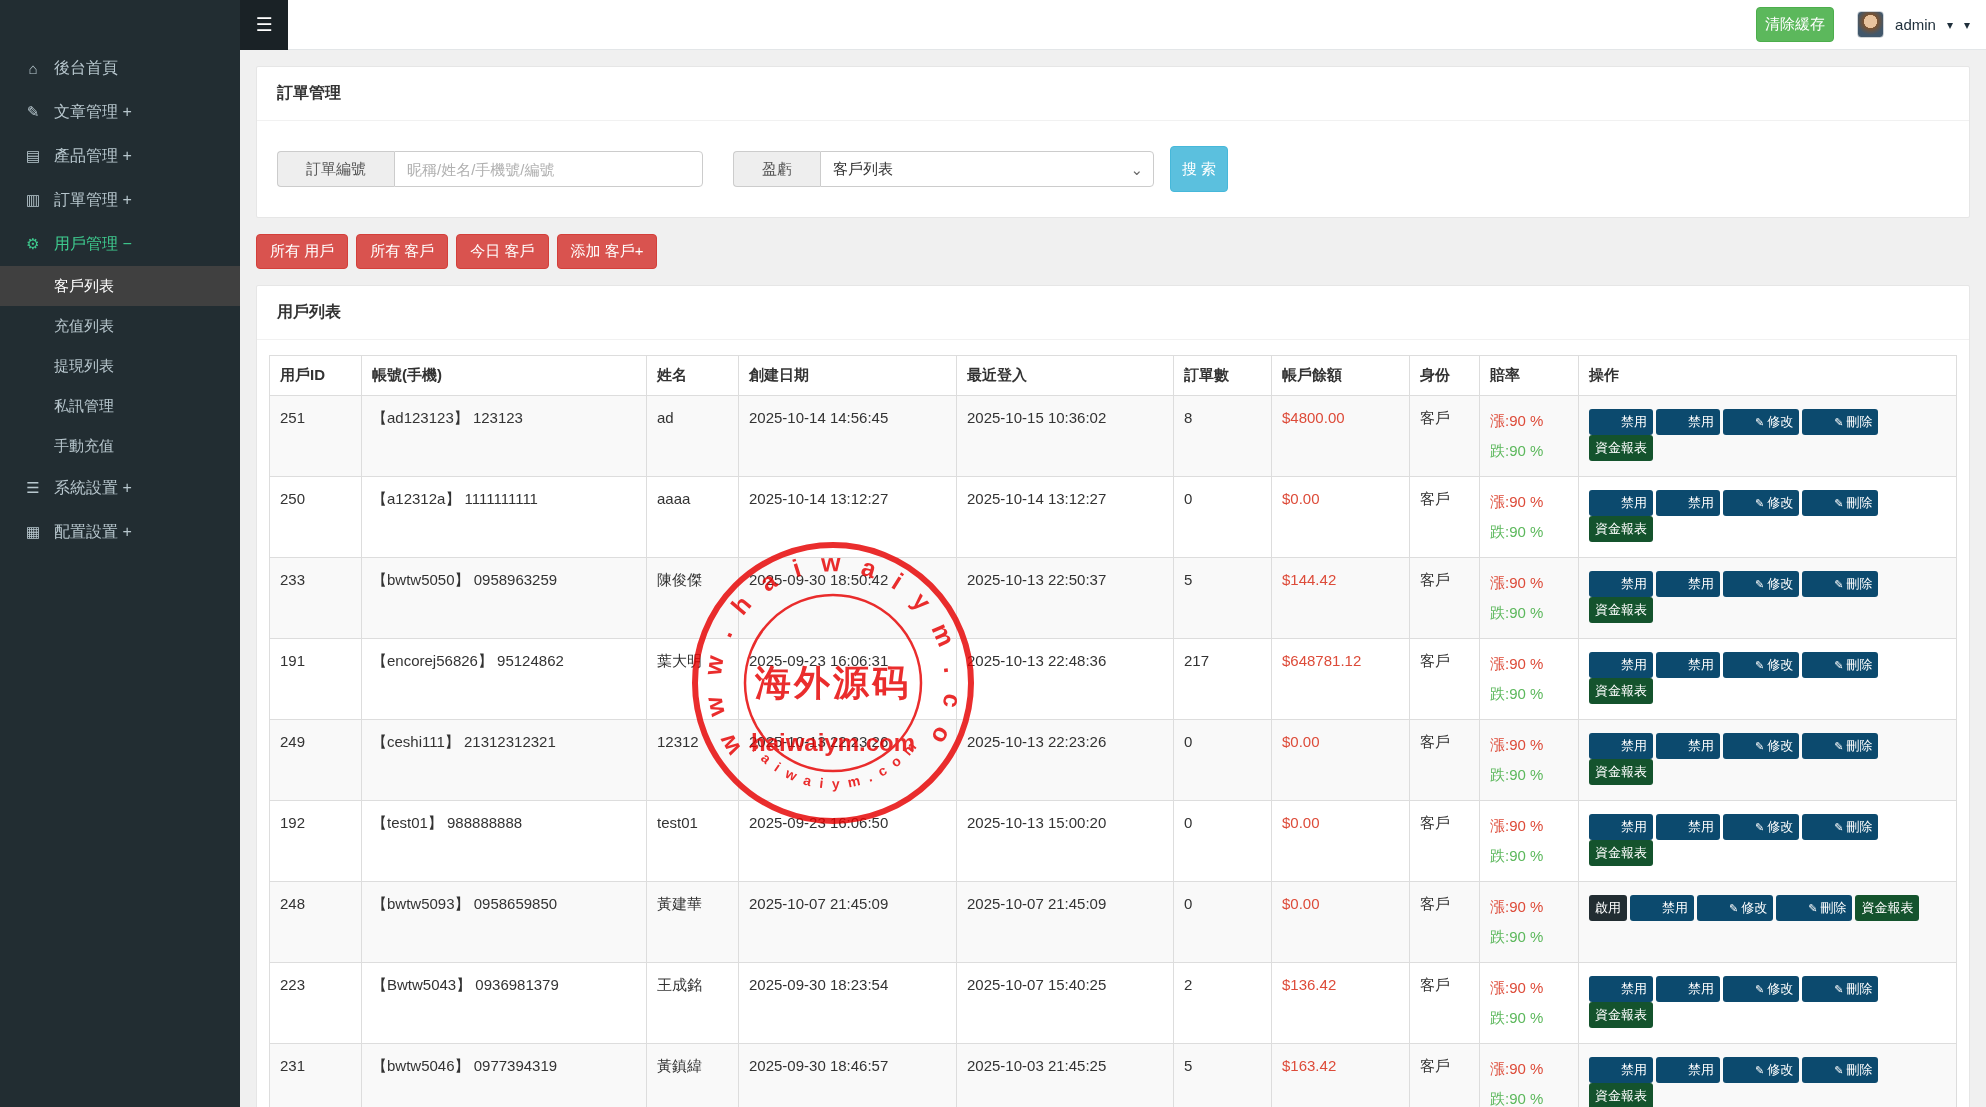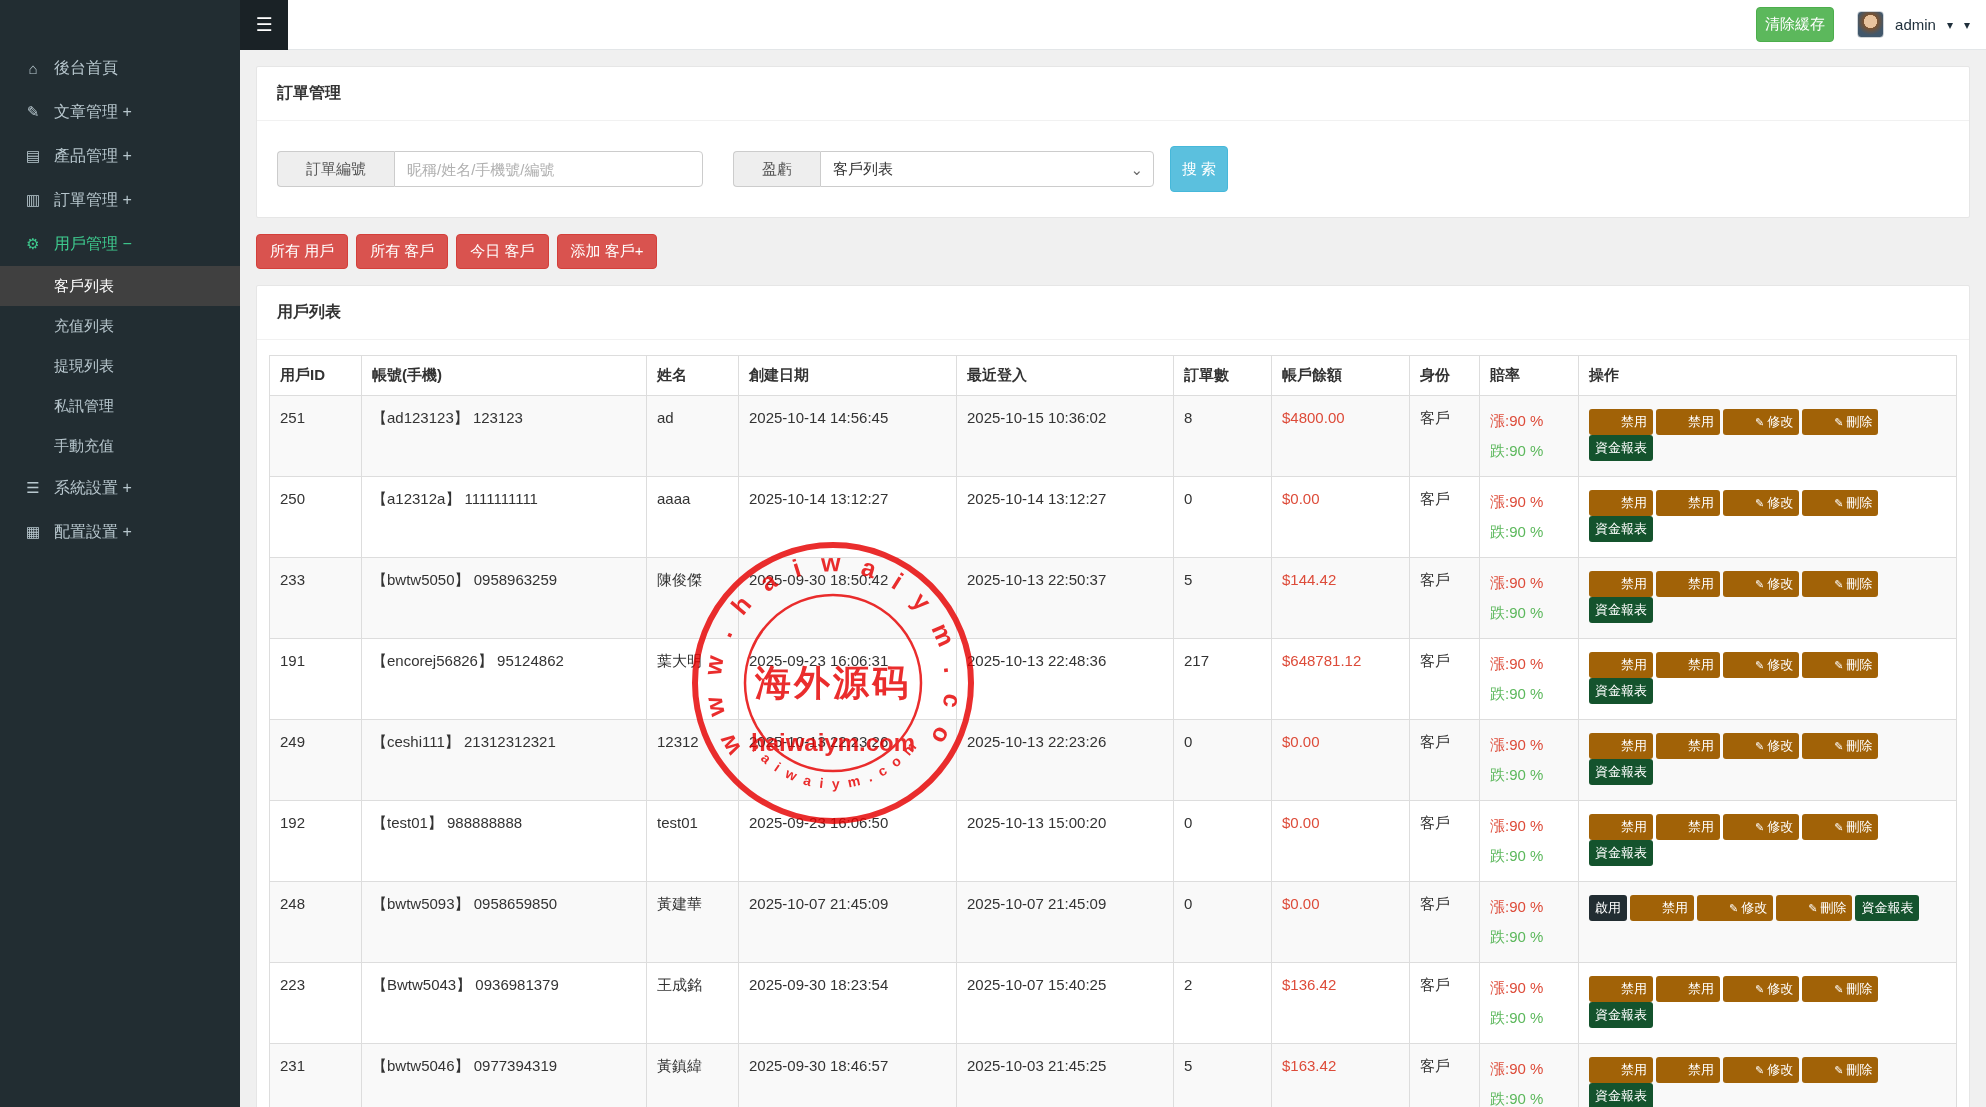--- a/index.html
+++ b/index.html
@@ -108,21 +108,21 @@
   .user-table td { padding:13px 10px; height:80px; }
   .user-table tbody tr:nth-child(odd) td { background:#f9f9f9; }
   td.balance-cell { color:#dd4b39; }
   .rise { color:#dd4b39; line-height:24px; }
   .fall { color:#5cb85c; line-height:24px; margin-top:6px; }
   .btn-xs {
     font-size:13px; padding:4px 6px; border-radius:3px; color:#fff;
     border:none; margin-right:3px; cursor:pointer; font-family:inherit;
     display:inline-block; white-space:nowrap;
   }
-  .btn-xs.red { background:#a16207;padding-left:32px; }
+  .btn-xs.red { background:#0c4a6e;padding-left:32px; }
   .btn-xs.dark { background:#222d32; }
   .btn-xs.report { background:#14532d; }
   .bicon { font-size:11px; margin-right:3px; }
 
   
   .watermark {
     position:absolute; left:448px; top:538px; width:290px; height:290px;
     pointer-events:none; opacity:0.82; z-index:10;
   }
 </style>

